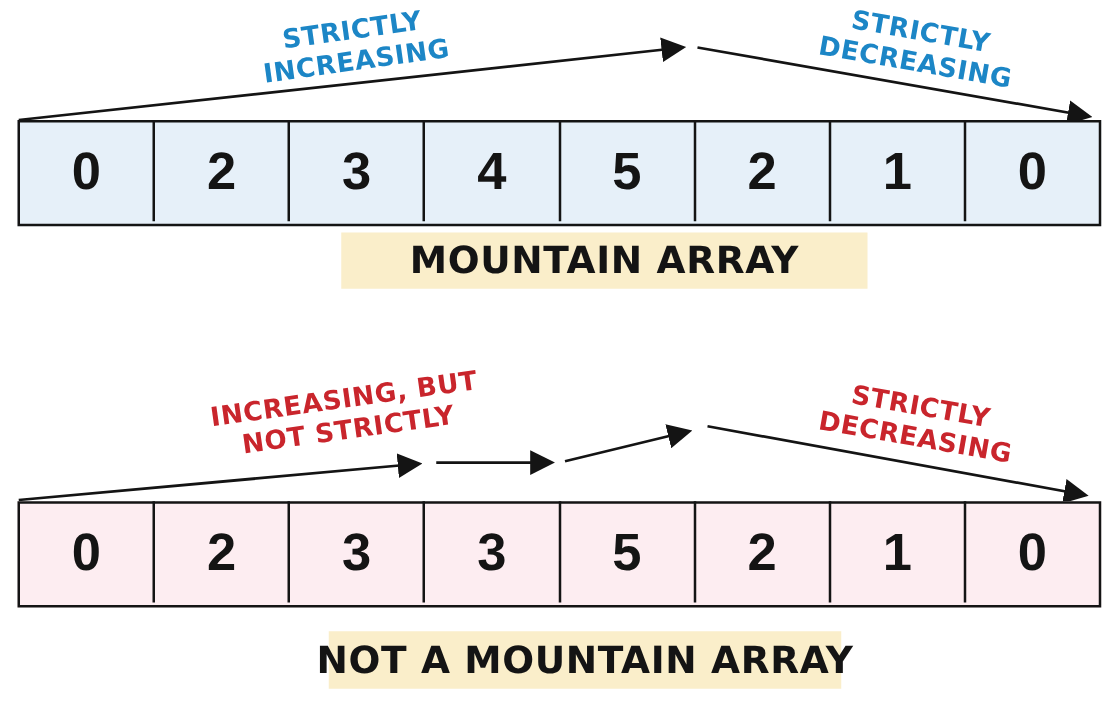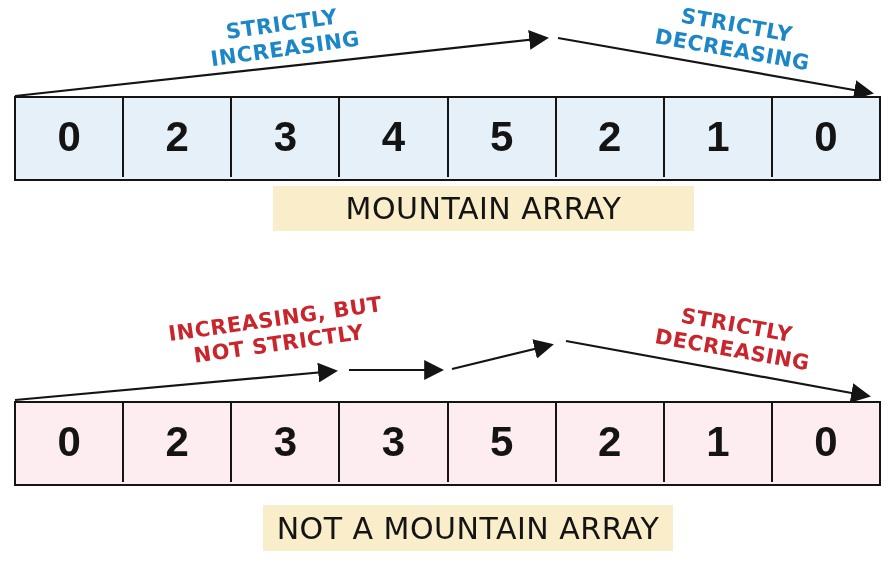--- a/index.html
+++ b/index.html
@@ -39,21 +39,21 @@
     transform: translateY(-2px);
   }
   .cell + .cell { border-left: 2px solid #141414; }
   .caption {
     position: absolute;
     display: flex;
     align-items: center;
     justify-content: center;
     background: #faeeca;
     color: #141414;
-    font-weight: normal;
+    font-weight: bold;
     font-size: 30px;
     letter-spacing: 0.5px;
     white-space: nowrap;
   }
   .caption.top { left: 273px; top: 186px; width: 421px; height: 45px; }
   .caption.bottom { left: 263px; top: 505px; width: 410px; height: 46px; }
   .annot {
     position: absolute;
     display: flex;
     flex-direction: column;

